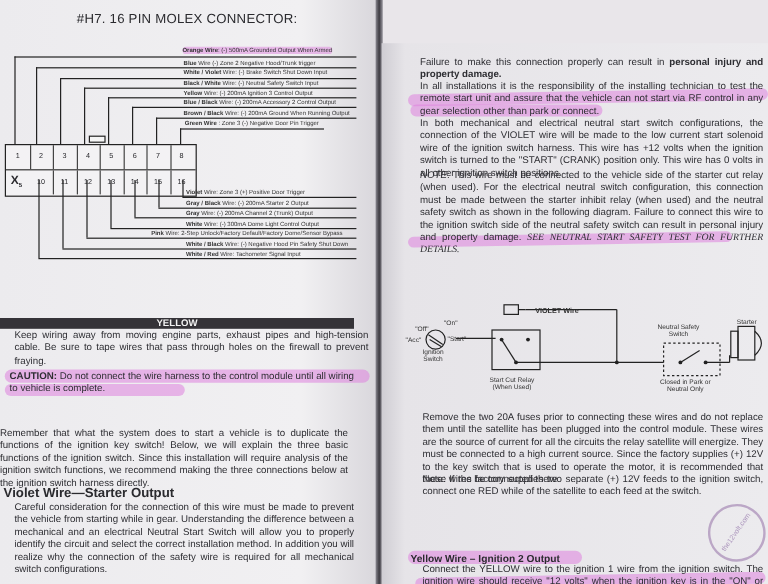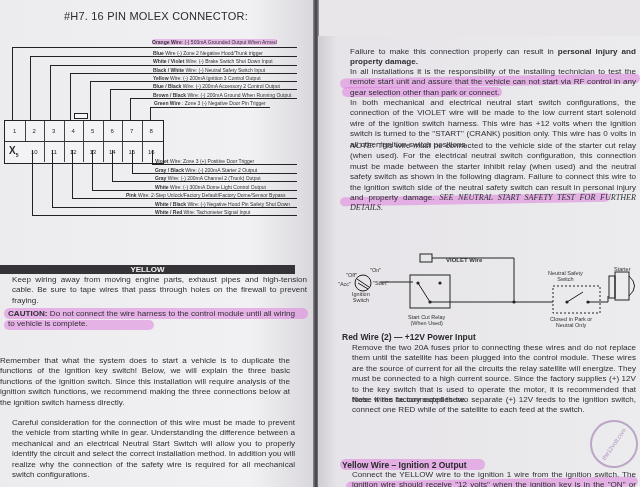--- a/index.html
+++ b/index.html
@@ -106,20 +106,21 @@
     <div class="wline" style="left:32px;top:215px;width:265px;"></div>
   </div>
 
   <div class="wiring-bar">YELLOW</div>
   <div class="para" style="left:0;top:275px;width:295px;padding-left:12px;">Keep wiring away from moving engine parts, exhaust pipes and high-tension cable. Be sure to tape wires that pass through holes on the firewall to prevent fraying.</div>
   <div class="hlbar" style="left:4px;top:308px;width:304px;height:11px;"></div>
   <div class="hlbar" style="left:4px;top:320px;width:150px;height:10px;"></div>
   <div class="para caution" style="left:8px;top:309px;width:287px;"><b>CAUTION:</b><span> Do not connect the wire harness to the control module until all wiring to vehicle is complete.</span></div>
 
   <div class="para" style="left:0;top:356px;width:290px;">Remember that what the system does to start a vehicle is to duplicate the functions of the ignition key switch! Below, we will explain the three basic functions of the ignition switch. Since this installation will require analysis of the ignition switch functions, we recommend making the three connections below at the ignition switch harness directly.</div>
+  <div class="h2" style="left:3px;top:405px;">Violet Wire—Starter Output</div>
   <div class="para" style="left:12px;top:418px;width:283px;">Careful consideration for the connection of this wire must be made to prevent the vehicle from starting while in gear. Understanding the difference between a mechanical and an electrical Neutral Start Switch will allow you to properly identify the circuit and select the correct installation method. In addition you will realize why the connection of the safety wire is required for all mechanical switch configurations.</div>
 </div>
 
 <div class="spine"></div>
 
 <div class="page right">
   <div class="para" style="left:32px;top:11px;width:286px;"><span>Failure to make this connection properly can result in </span><b>personal injury and property damage.</b></div>
   <div class="hlbar" style="left:22px;top:40px;width:300px;height:10px;transform:rotate(-1deg);"></div>
   <div class="hlbar" style="left:24px;top:51px;width:160px;height:10px;"></div>
   <div class="para" style="left:32px;top:31px;width:286px;">In all installations it is the responsibility of the installing technician to test the remote start unit and assure that the vehicle can not start via RF control in any gear selection other than park or connect.</div>
@@ -167,21 +168,20 @@
 Switch</div>
   <div class="dtext" style="left:128px;top:221px;font-weight:bold;font-size:6px;">VIOLET Wire</div>
   <div class="dtext" style="left:90px;top:278px;white-space:pre;">Start Cut Relay
 (When Used)</div>
   <div class="dtext" style="left:230px;top:234px;white-space:pre;">Neutral Safety
 Switch</div>
   <div class="dtext" style="left:232px;top:280px;white-space:pre;">Closed in Park or
 Neutral Only</div>
   <div class="dtext" style="left:296px;top:230px;">Starter</div>
 
-  <div style="position:absolute;left:24px;top:296px;font-weight:bold;font-size:8.5px;">Red Wire (2) — +12V Power Input</div>
   <div class="para" style="left:34px;top:307px;width:284px;">Remove the two 20A fuses prior to connecting these wires and do not replace them until the satellite has been plugged into the control module. These wires are the source of current for all the circuits the relay satellite will energize. They must be connected to a high current source. Since the factory supplies (+) 12V to the key switch that is used to operate the motor, it is recommended that these wires be connected there.</div>
   <div class="para" style="left:34px;top:359px;width:284px;">Note: If the factory supplies two separate (+) 12V feeds to the ignition switch, connect one RED while of the satellite to each feed at the switch.</div>
 
   <div class="hlbar" style="left:22px;top:423px;width:145px;height:11px;"></div>
   <div class="hlbar" style="left:28px;top:443px;width:292px;height:10px;transform:rotate(-1deg);"></div>
   <div class="hlbar" style="left:28px;top:465px;width:292px;height:10px;"></div>
   <div style="position:absolute;left:24px;top:424px;font-weight:bold;font-size:8.5px;">Yellow Wire – Ignition 2 Output</div>
   <div class="para" style="left:34px;top:434px;width:284px;"><span>Connect the YELLOW wire to the ignition 1 wire from the ignition switch. The ignition wire should receive "12 volts" when the ignition key is in the "ON" or "RUN" and "START" or "CRANK" position. When the ignition is turned "OFF", the ignition wire should receive "0" voltage.</span> <b>The YELLOW wire must be connected.</b></div>
 </div>
 

